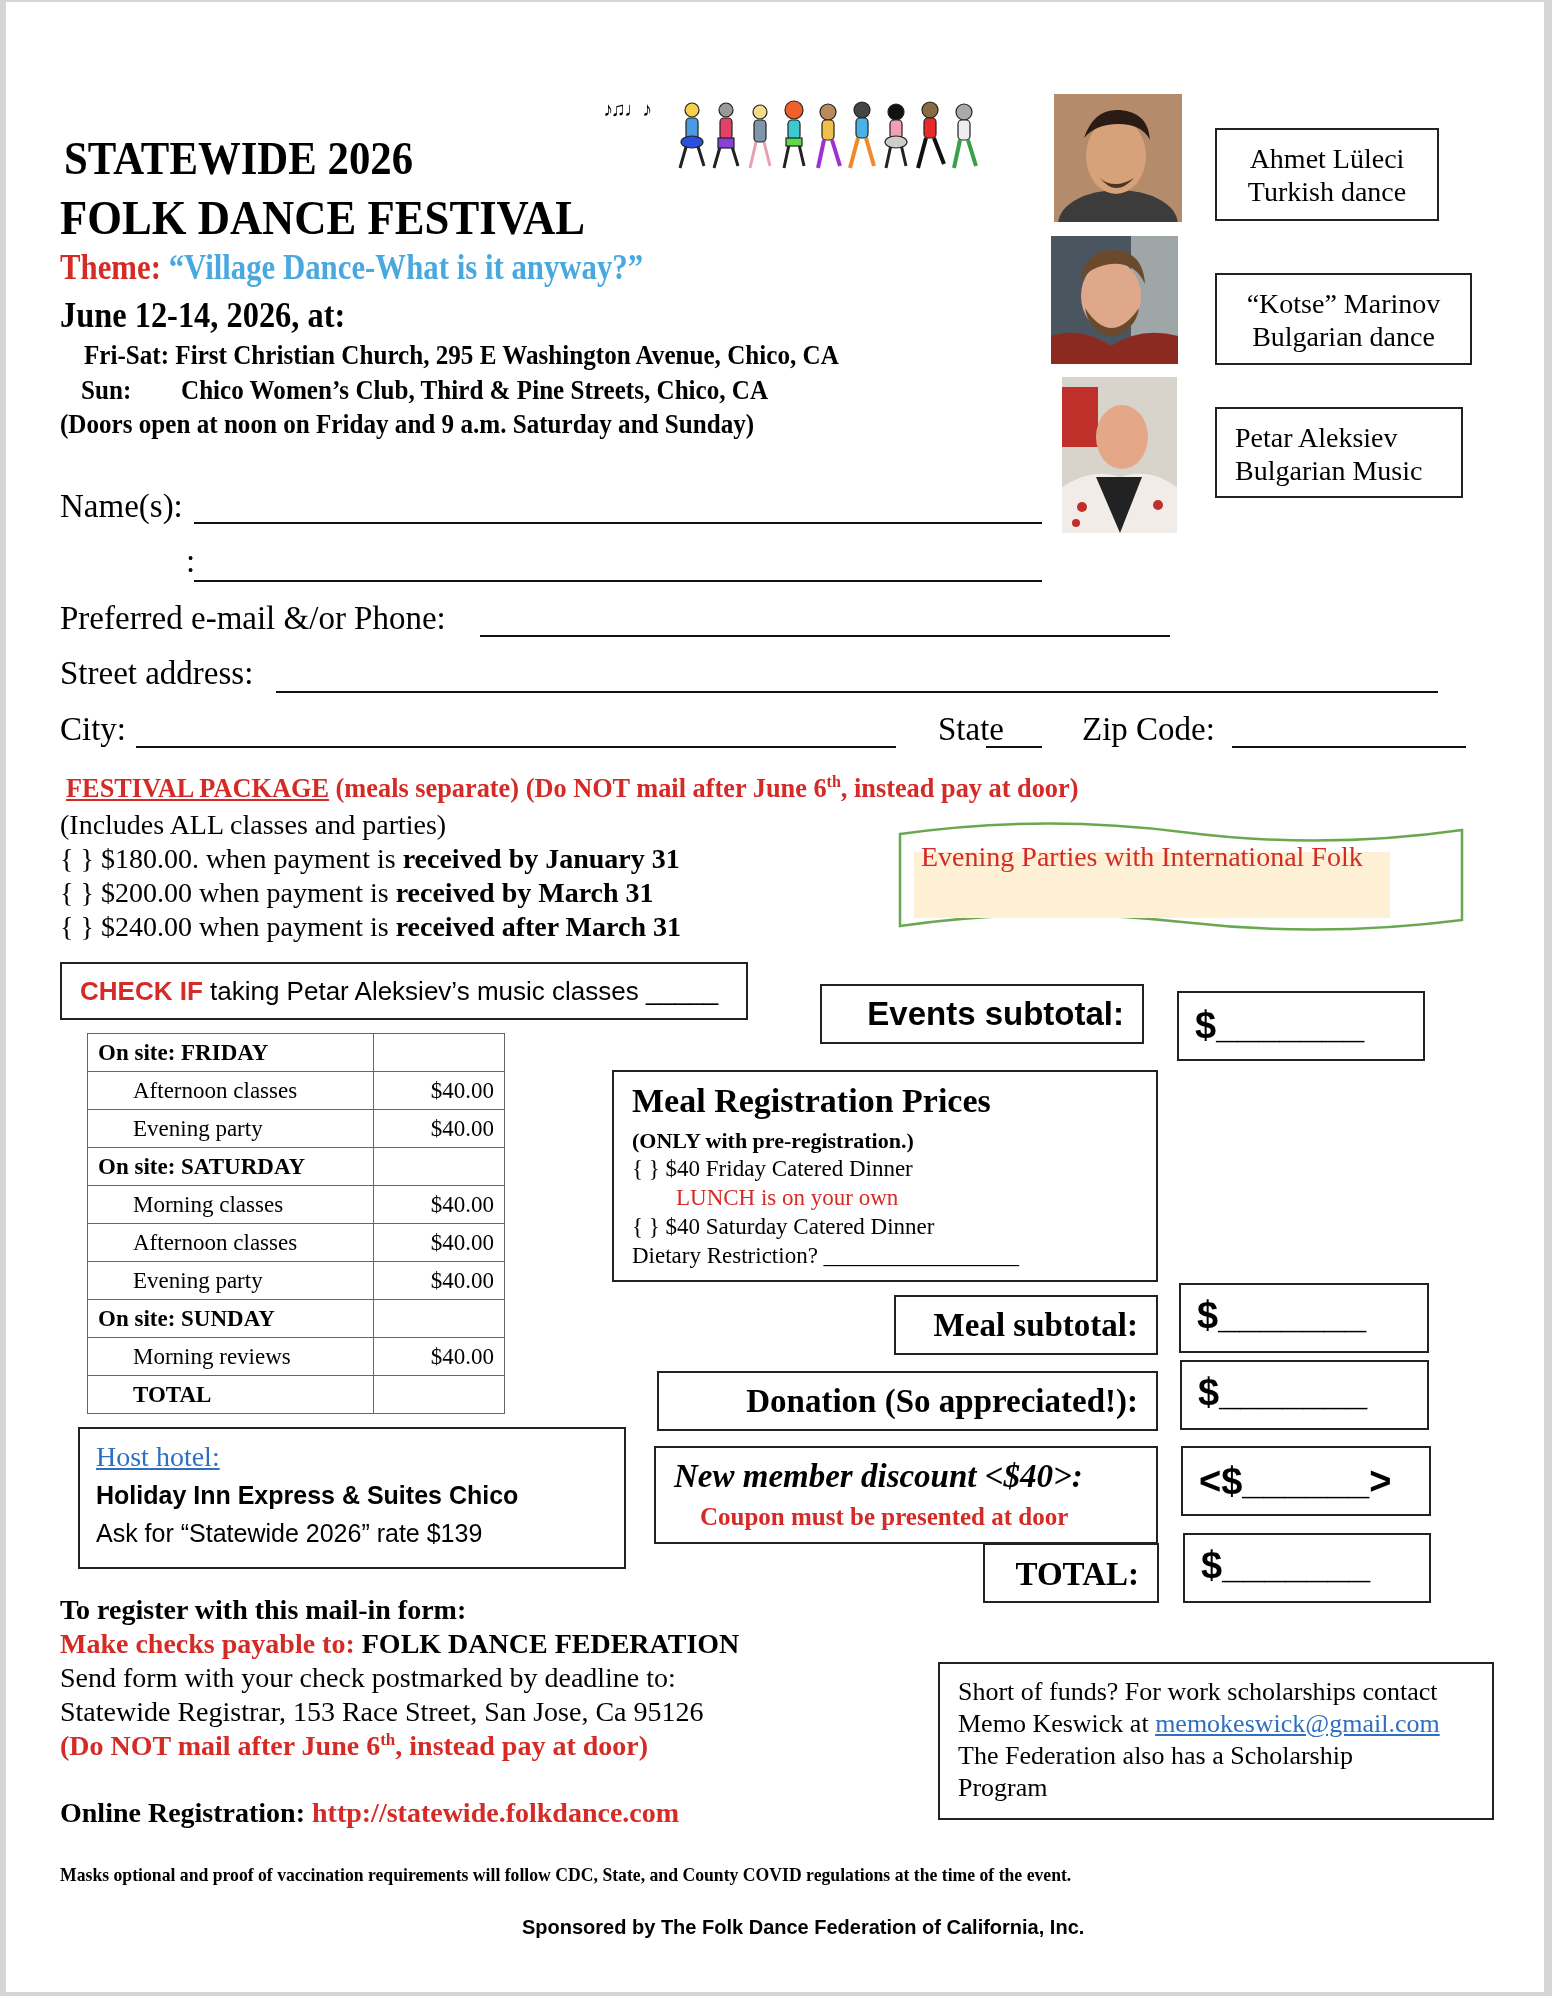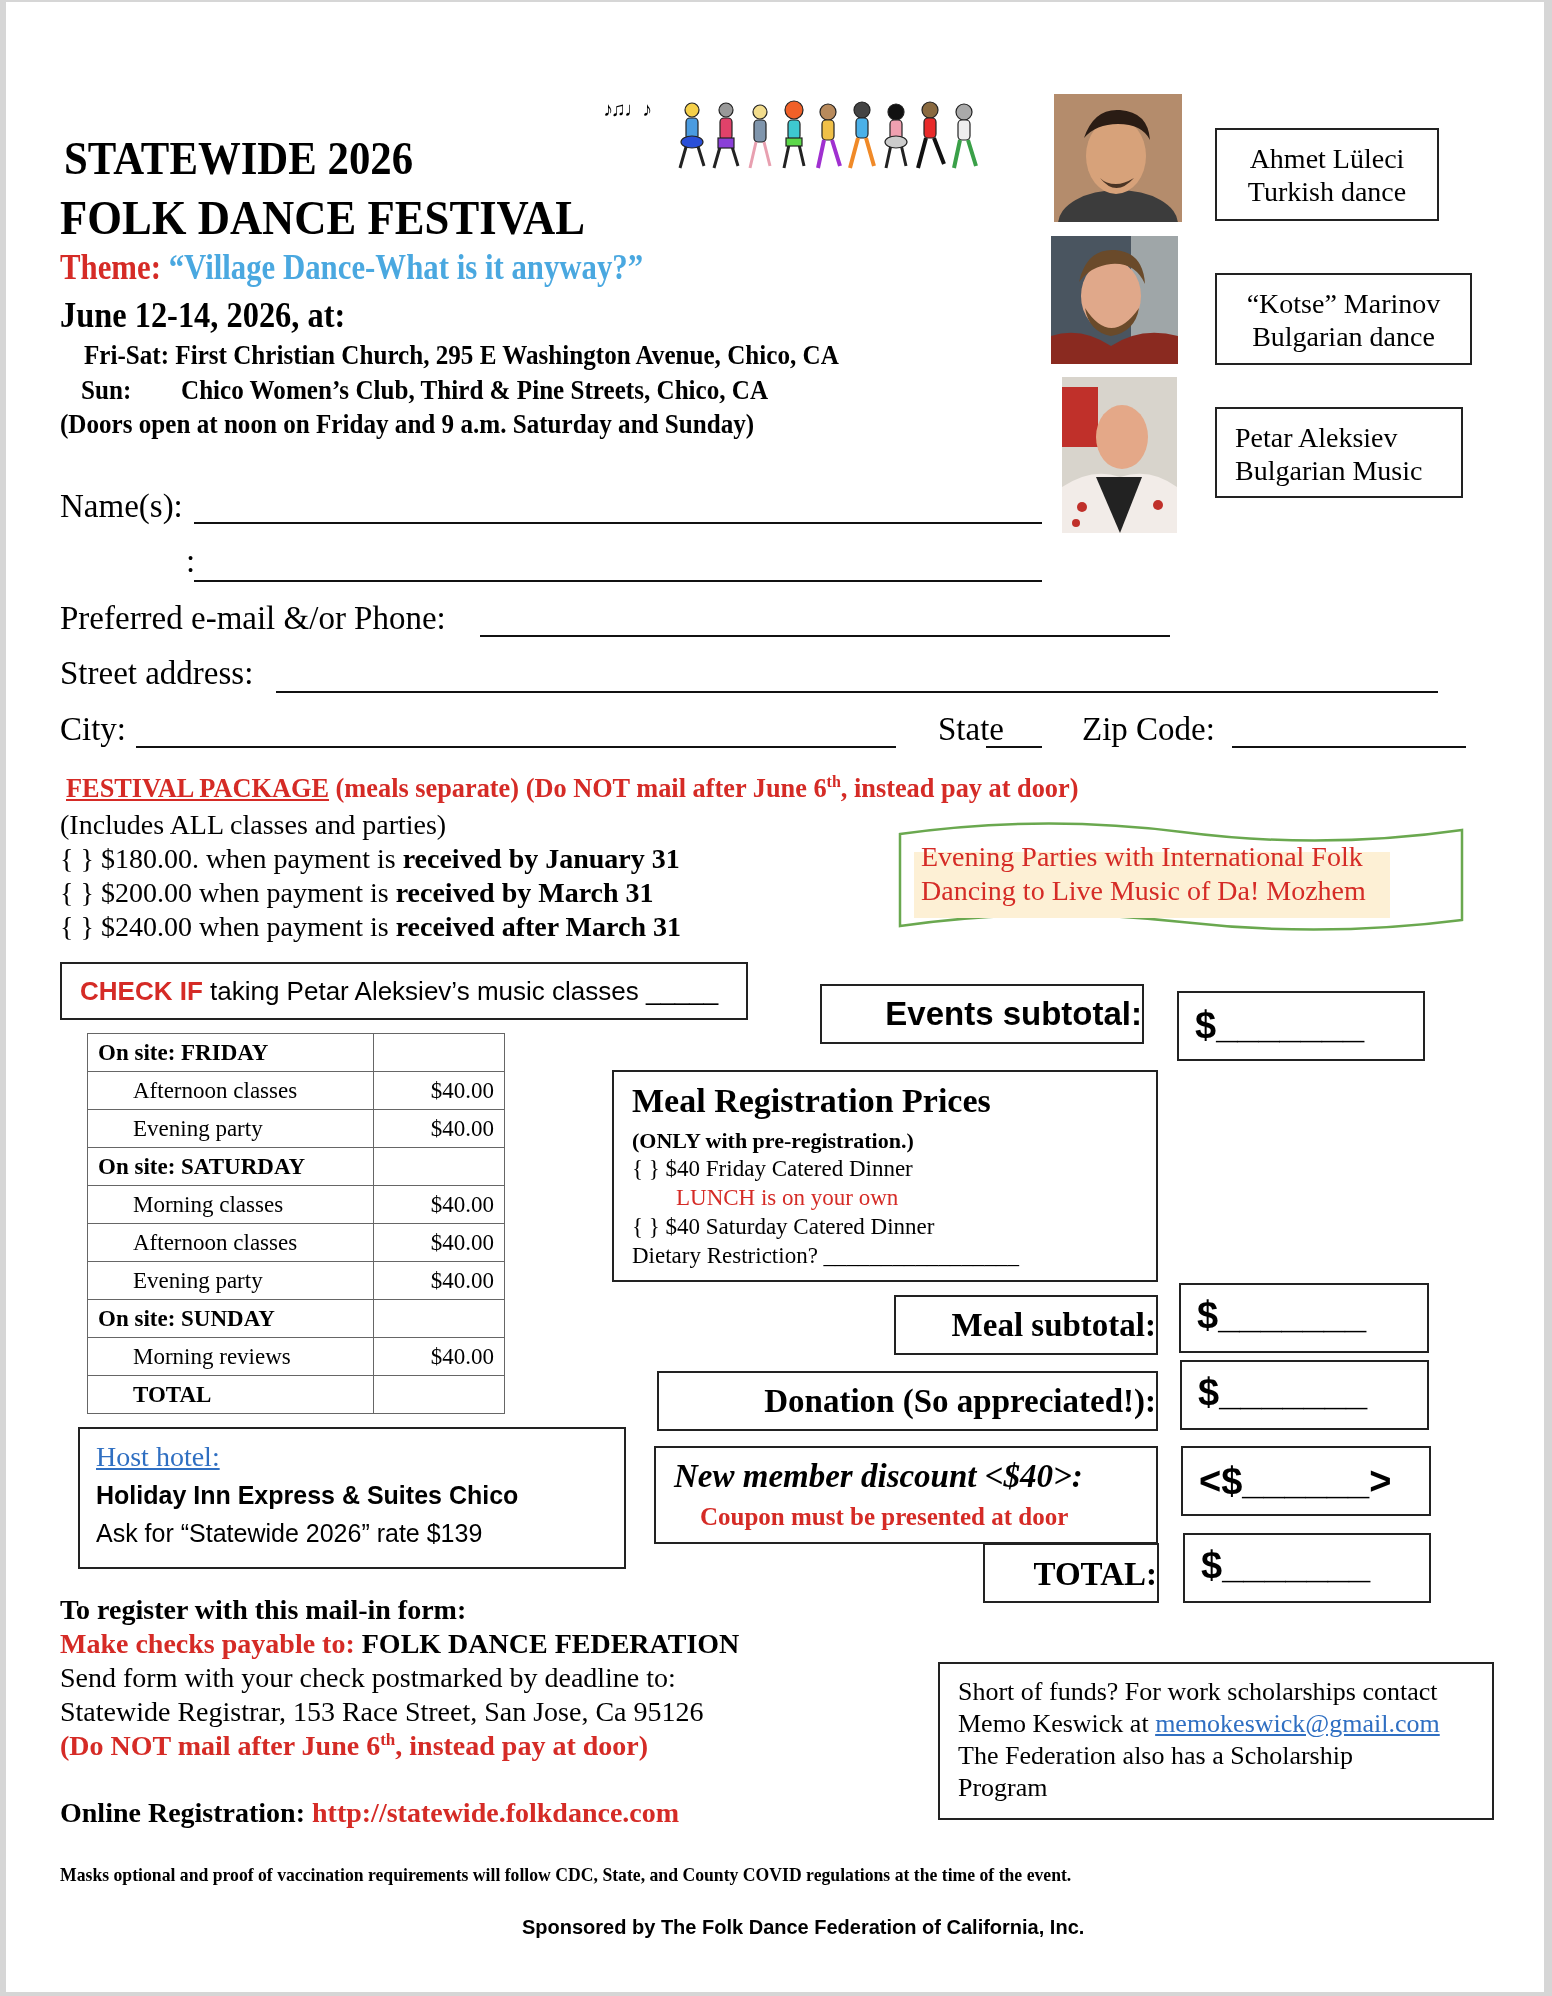--- a/index.html
+++ b/index.html
@@ -46,21 +46,21 @@
   .pkg-line { font-size: 28px; }
 
   
   table.events { position: absolute; left: 81px; top: 1031px; border-collapse: collapse; }
   table.events td { border: 1.5px solid #666; height: 37px; font-size: 23px; padding: 0 10px; }
   table.events td.c1 { width: 230px; }
   table.events td.c2 { width: 110px; text-align: right; }
   table.events tr.day td.c1 { font-weight: bold; }
   table.events tr.item td.c1 { padding-left: 45px; }
 
-  .label-box { font-weight: bold; font-size: 33px; text-align: right; box-sizing: border-box; }
+  .label-box { font-weight: bold; font-size: 33px; text-align: right; padding-right: 18px; box-sizing: border-box; }
   .dollar { font-family: "Liberation Sans", sans-serif; font-weight: bold; font-size: 38px; padding-left: 16px; }
 </style>
 </head>
 <body>
 
 <div class="page">
 
   <div class="abs title1">STATEWIDE 2026</div>
   <div class="abs title2">FOLK DANCE FESTIVAL</div>
   <div class="abs theme">
@@ -210,21 +210,20 @@
     <span>{  }</span> <span>$240.00 when payment is </span><b>received after March 31</b>
   </div>
 
   <div class="abs" style="left:886px; top:812px; width:576px; height:126px;">
     <svg width="576" height="126" viewBox="0 0 576 126" style="position:absolute; left:0; top:0;">
       <path d="M8 20 Q150 0 290 18 Q430 36 570 16 L570 106 Q430 124 290 108 Q150 92 8 112 Z" fill="#fff" stroke="#6aa84f" stroke-width="2.5"></path>
       <rect x="22" y="38" width="476" height="66" fill="#fdf0d5"></rect>
     </svg>
     <div class="red" style="position:absolute; left:29px; top:26px; font-size:28px; line-height:34px;">
       <div>Evening Parties with International Folk</div>
-      <div>Dancing to Live Music of Da! Mozhem</div>
     </div>
   </div>
 
   <div class="box" style="left:54px; top:960px; width:688px; height:58px;">
     <div class="abs sans" style="left:18px; top:12px; font-size:26px;">
       <span class="red bold">CHECK IF</span><span> taking  Petar Aleksiev’s music classes _____</span>
     </div>
   </div>
 
   <table class="events">

